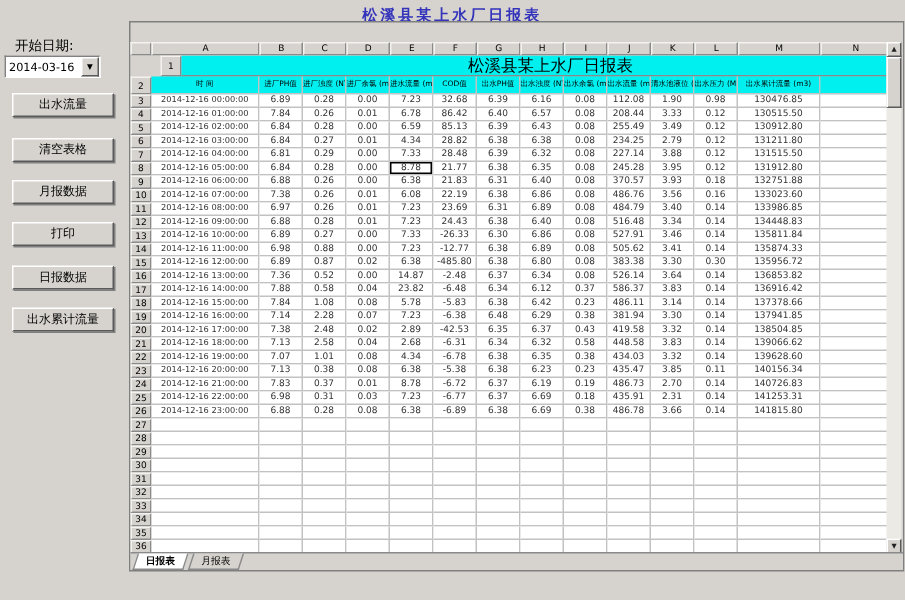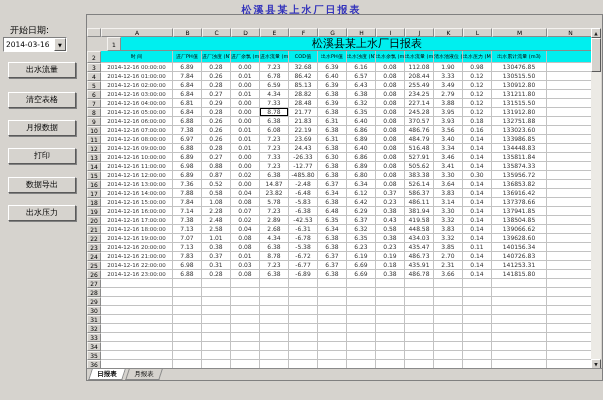--- a/index.html
+++ b/index.html
@@ -133,22 +133,22 @@
     <div class="val">2014-03-16</div>
     <div class="drop">
       <span>▼</span>
     </div>
   </div>
   <div id="side-buttons">
       <div class="side-btn">出水流量</div>
       <div class="side-btn">清空表格</div>
       <div class="side-btn">月报数据</div>
       <div class="side-btn">打印</div>
-      <div class="side-btn">数据导出</div>
-      <div class="side-btn">出水压力</div>
+      <div class="side-btn">日报数据</div>
+      <div class="side-btn">出水累计流量</div>
     </div>
 </div>
 
 <div class="sheet-wrap">
   <div class="letters-row" id="letters-row">
       <div class="corner-box"></div>
       <div class="col-letter" style="width: 72px;">A</div>
       <div class="col-letter" style="width: 29px;">B</div>
       <div class="col-letter" style="width: 29px;">C</div>
       <div class="col-letter" style="width: 29px;">D</div>

